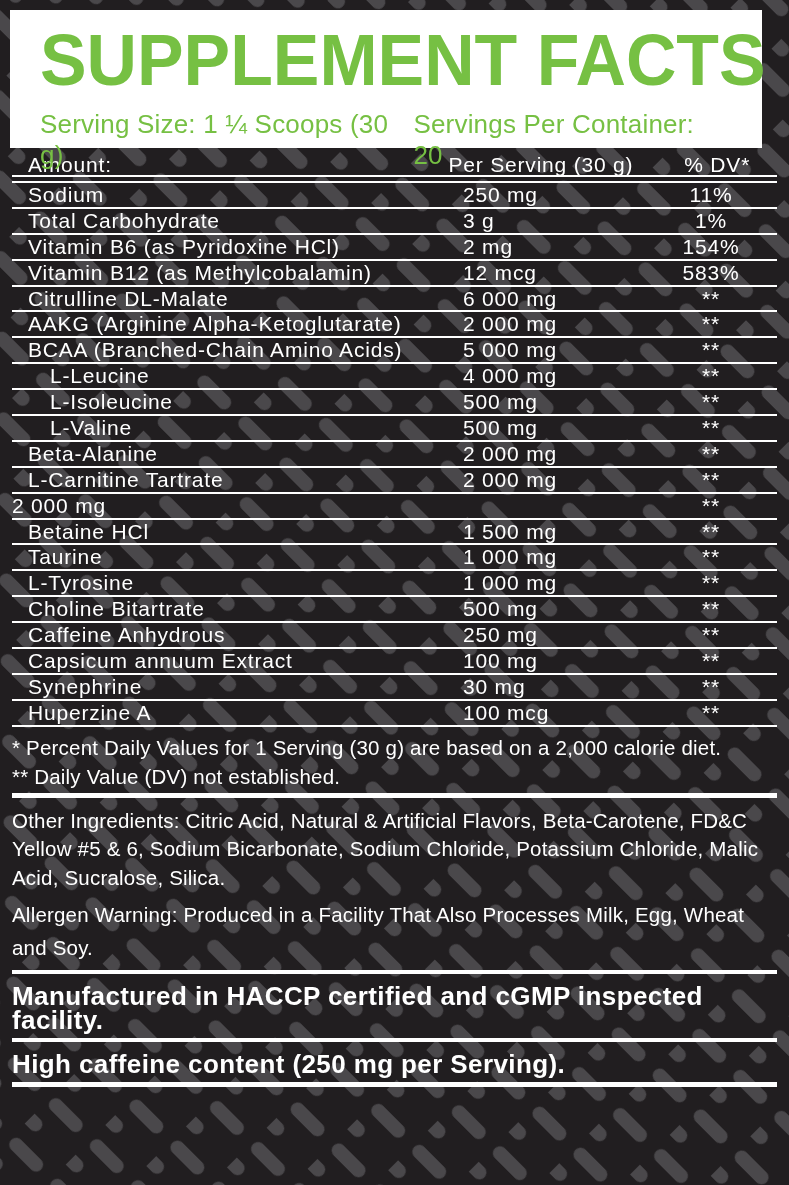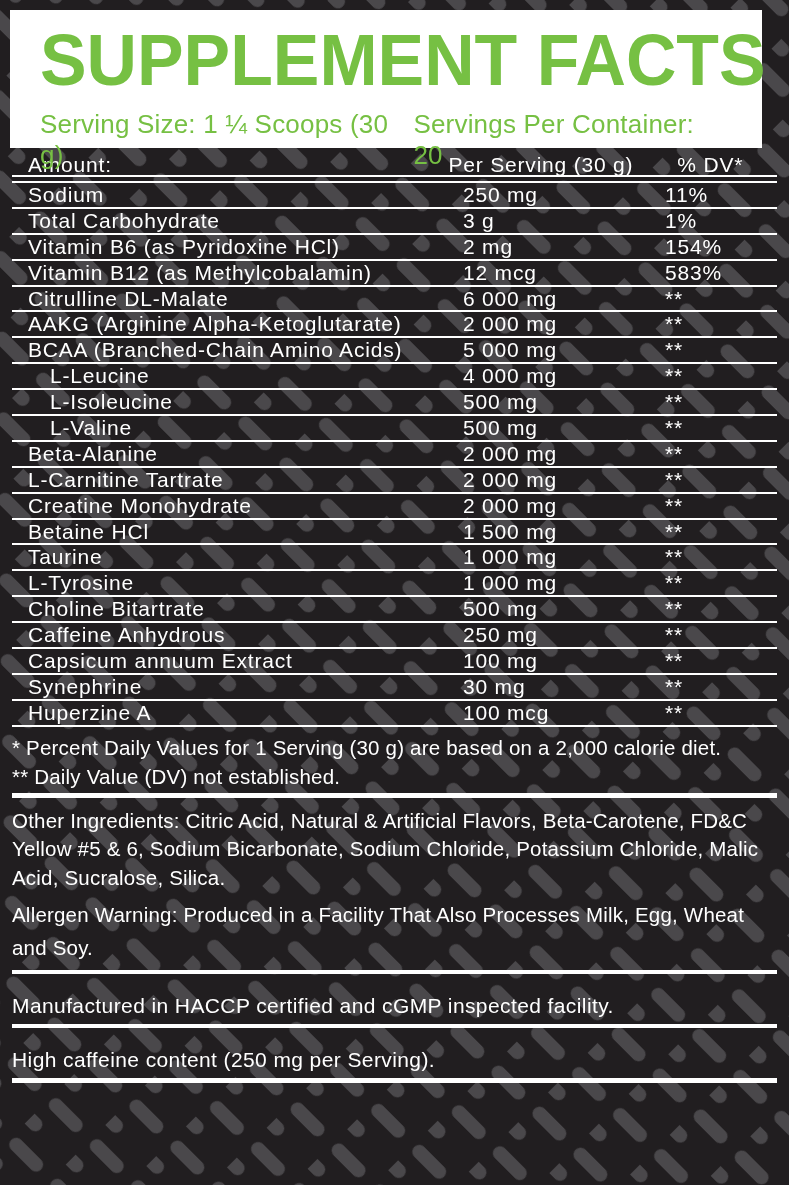--- a/index.html
+++ b/index.html
@@ -49,34 +49,34 @@
     height:25.9px;
     border-bottom:2px solid var(--line);
     font-size:21px;letter-spacing:0.8px;
   }
   .row.header{height:22px;gap:44px;}
   .dbl-line{height:2px;background:var(--line);margin-top:4px;}
   .rows .row{height:25.9px;}
   .c-name{width:451px;padding-left:16px;white-space:nowrap;overflow:hidden;}
   .row.indent .c-name{padding-left:38px;}
   .c-amt{flex:1;white-space:nowrap;}
-  .c-dv{width:112px;text-align:left;padding-right:20px;white-space:nowrap;}
+  .c-dv{width:112px;text-align:center;padding-right:20px;white-space:nowrap;}
 
   .footnotes{margin-top:6px;font-size:20.5px;letter-spacing:0.2px;}
   .footnotes .fn{line-height:29px;}
 
   .divider{height:5px;background:var(--line);margin-top:2px;}
   .divider.mid{height:4px;margin-top:6px;}
   .divider.end{height:5px;margin-top:6px;}
 
   .para{font-size:20.5px;line-height:28.5px;letter-spacing:0.2px;margin-top:9px;}
   .para .b{font-weight:normal;}
   .para.allergen{line-height:33px;margin-top:6px;}
 
-  .notice{font-weight:normal;font-size:21px;letter-spacing:0.4px;margin-top:20px;line-height:24px;}
+  .notice{font-weight:bold;font-size:26px;letter-spacing:0.4px;margin-top:10px;line-height:24px;}
 </style>
 </head>
 <body>
 
 <svg class="bg" width="789" height="1185" xmlns="http://www.w3.org/2000/svg" aria-hidden="true">
   <defs>
     <pattern id="diag" width="58" height="56" patternUnits="userSpaceOnUse" patternTransform="rotate(45)">
       <rect class="bg-rect" x="-10" y="-10" width="78" height="76"></rect>
       <rect class="stripe-dash" x="2" y="7" width="42" height="14" rx="7"></rect>
       <rect class="stripe-dash" x="-27" y="35" width="42" height="14" rx="7"></rect>
@@ -171,21 +171,20 @@
       <span class="c-dv">**</span>
     </div>
 
     <div class="row">
       <span class="c-name">L-Carnitine Tartrate</span>
       <span class="c-amt">2 000 mg</span>
       <span class="c-dv">**</span>
     </div>
 
     <div class="row">
-      <span class="c-name">Creatine Monohydrate</span>
       <span class="c-amt">2 000 mg</span>
       <span class="c-dv">**</span>
     </div>
 
     <div class="row">
       <span class="c-name">Betaine HCl</span>
       <span class="c-amt">1 500 mg</span>
       <span class="c-dv">**</span>
     </div>
 

